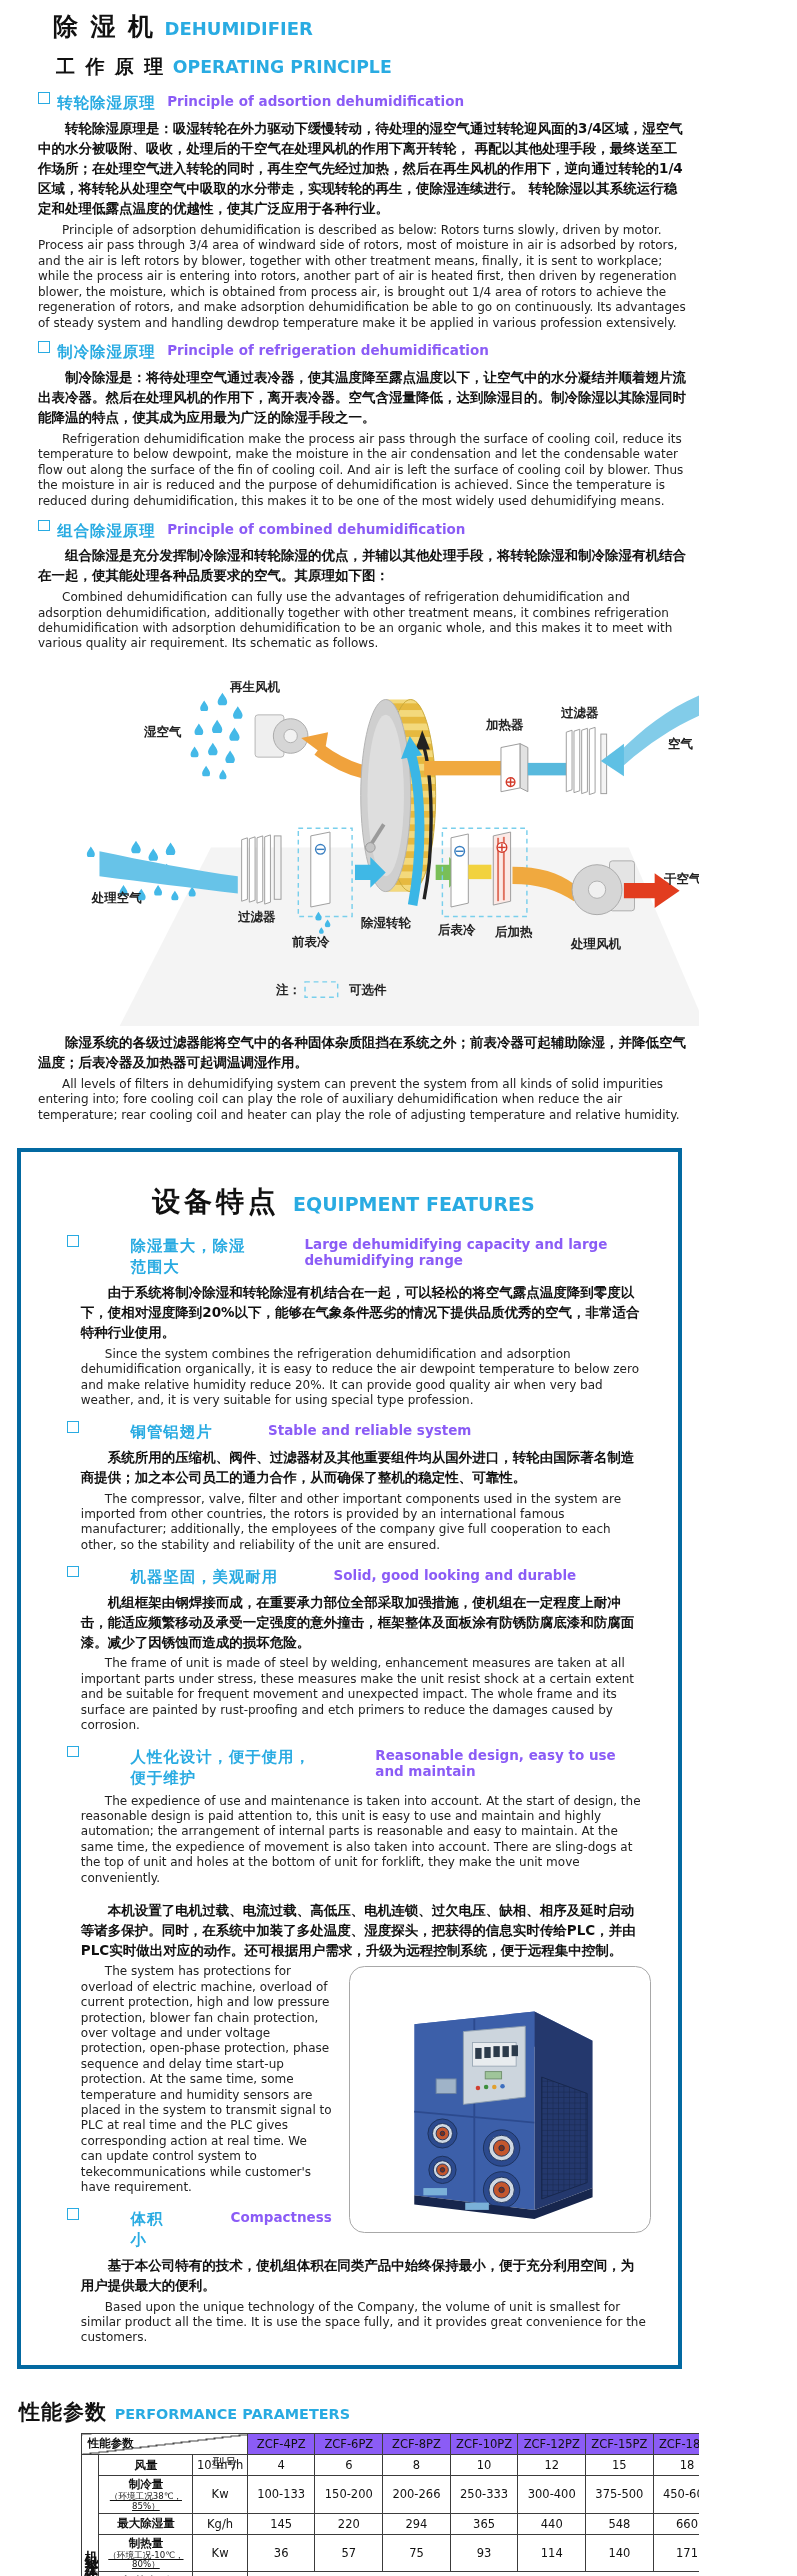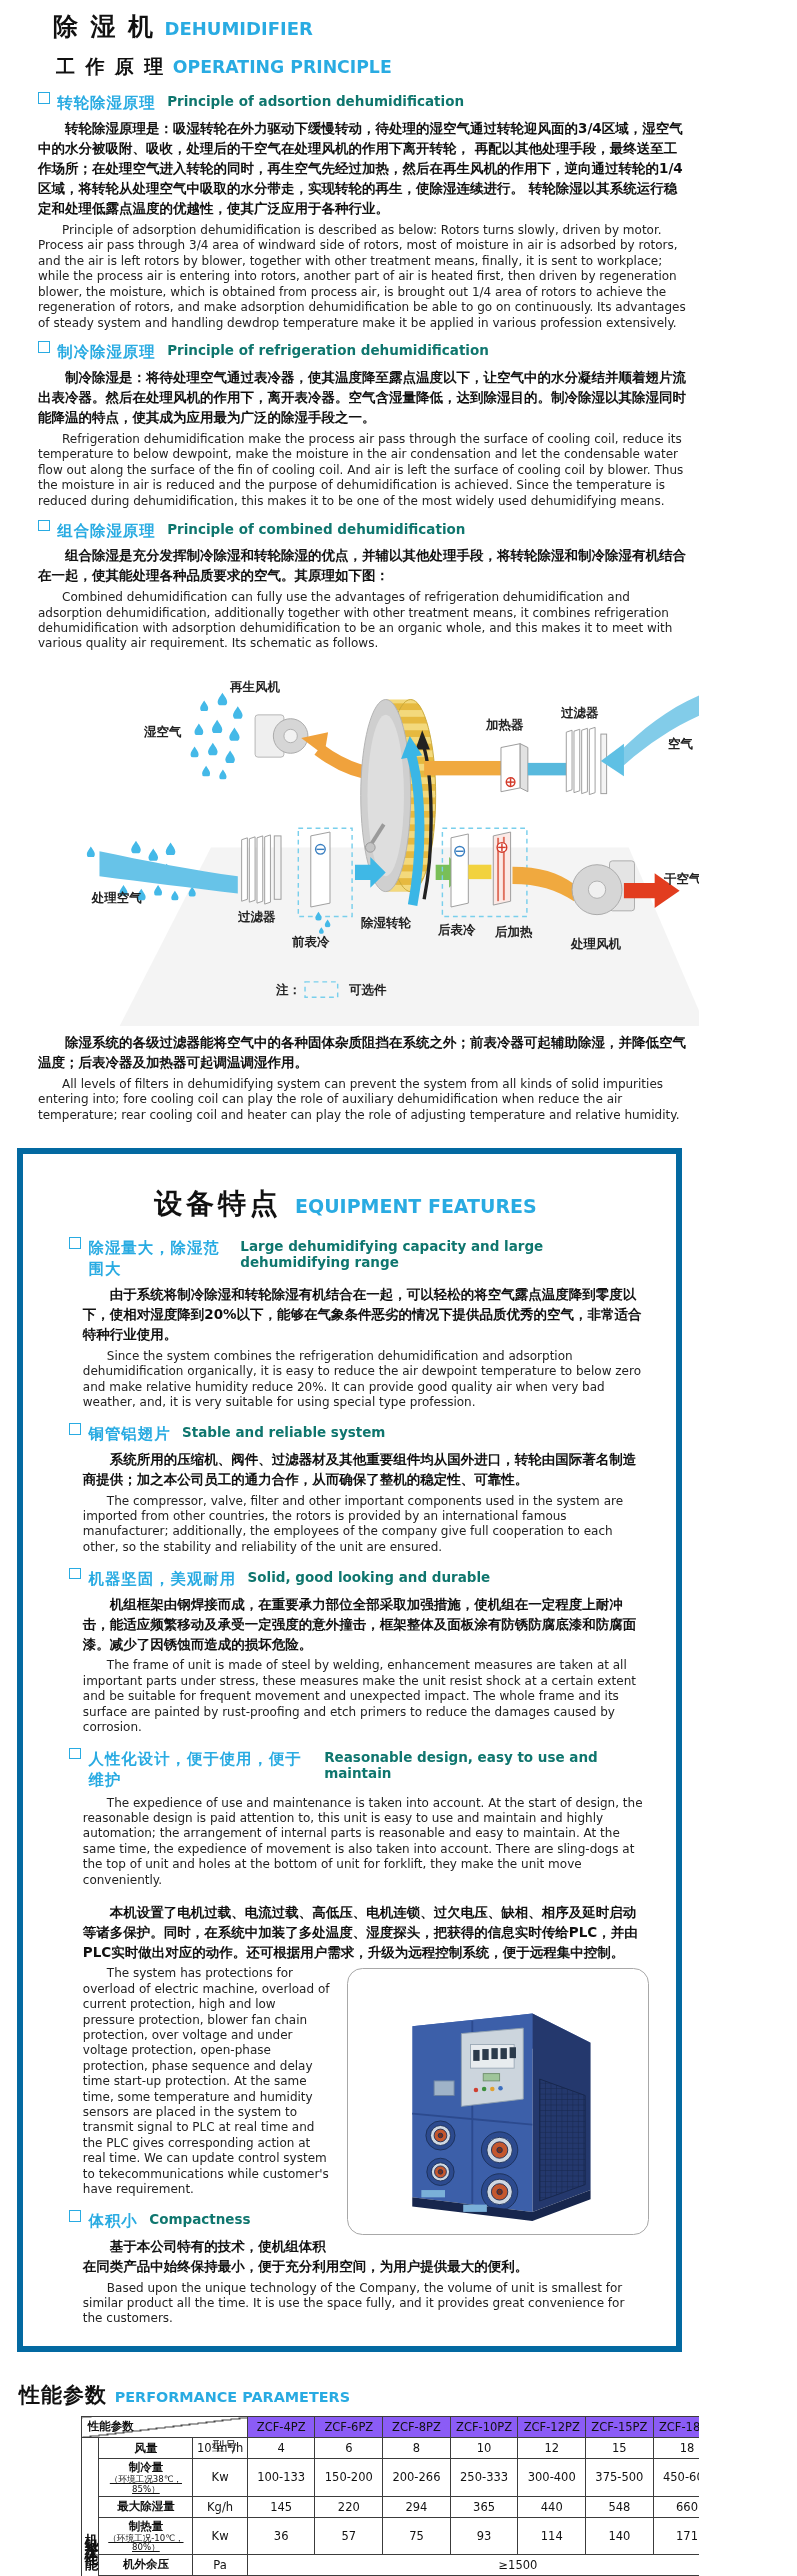--- a/index.html
+++ b/index.html
@@ -10,36 +10,36 @@
   .doc-header{padding:9.6px 0 0 53px;}
   .h1-cn{font-size:25px;font-weight:bold;letter-spacing:1.9px;}
   .h1-en{font-size:18px;font-weight:bold;color:#29abe2;margin-left:9.6px;}
   .h2-row{padding:11.5px 0 1.9px 56px;}
   .h2-cn{font-size:19px;font-weight:bold;letter-spacing:1.9px;text-align:center;}
   .h2-en{font-size:17.3px;font-weight:bold;color:#29abe2;margin-left:7.7px;}
 
   .sub-head{margin:11.5px 9.6px 3.8px 38px;display:flex;align-items:flex-start;}
   .bullet{display:inline-block;width:9.6px;height:9.6px;border:1.9px solid #29abe2;margin-right:7.7px;flex:0 0 auto;position:relative;top:-1px;}
   .sh-cn{color:#29abe2;font-size:15.4px;font-weight:bold;letter-spacing:1px;}
-  .sh-en{color:#0f766e;font-size:13.5px;font-weight:bold;margin-left:11.5px;}
+  .sh-en{color:#8b5cf6;font-size:13.5px;font-weight:bold;margin-left:11.5px;}
 
   .p-cn{font-size:13.5px;font-weight:bold;line-height:20px;margin:3.8px 11.5px 4.8px 38px;text-indent:2em;}
   .p-en{font-size:12px;line-height:15.4px;margin:4.8px 11.5px 7.7px 38px;text-indent:2em;color:#222;}
 
   
   .diagram{position:relative;width:634px;height:365px;margin:11.5px 0 3.8px 86px;}
   .diagram svg{position:absolute;left:0;top:0;}
   .dlabel{position:absolute;font-size:12.5px;font-weight:bold;color:#222;white-space:nowrap;}
 
   
-  .features-box{margin:25px 17.3px 21px 17.3px;border:6px solid #0369a1;padding:25px 27px 5.8px 46px;}
+  .features-box{margin:25px 17.3px 21px 17.3px;border:4px solid #0369a1;padding:25px 27px 5.8px 46px;}
   .ft-title{margin:5.8px 0 15.4px 85px;}
   .ft-cn{font-size:28px;font-weight:bold;letter-spacing:3.8px;}
   .ft-en{font-size:19px;font-weight:bold;color:#29abe2;margin-left:13.5px;}
-  .features-box .sub-head{margin-left:0;}
+  .features-box .sub-head{margin-left:0;gap:44px;}
   .features-box .p-cn{margin-left:13.5px;margin-right:3.8px;}
   .features-box .p-en{margin-left:13.5px;margin-right:3.8px;margin-bottom:13.5px;}
   .machine-fig{float:right;width:288px;margin:1.9px 0 9.6px 17.3px;border:1px solid #a8a8a8;border-radius:15.4px;padding:9.6px 5.8px;background:#fff;}
 
   
   .performance{clear:both;padding:3.8px 0 0 19px;}
   .pf-title{margin:3.8px 0 7.7px 0;}
   .pf-cn{font-size:21px;font-weight:bold;letter-spacing:1px;}
   .pf-en{font-size:14.4px;font-weight:bold;color:#29abe2;margin-left:7.7px;}
 

